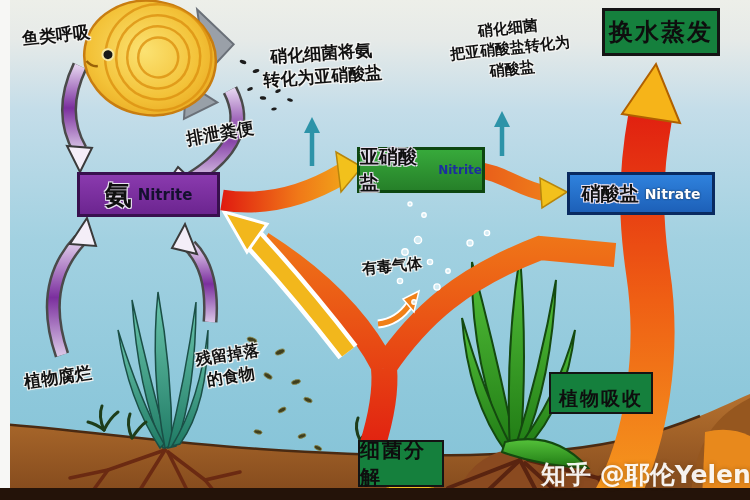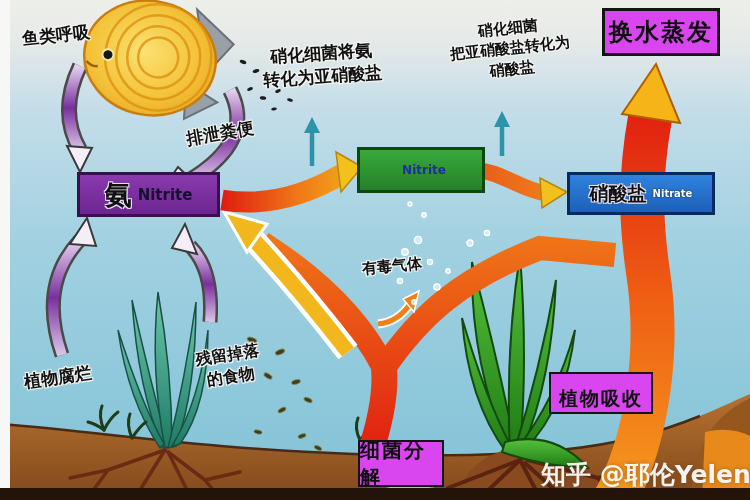--- a/index.html
+++ b/index.html
@@ -2,33 +2,33 @@
 <html><head>
 <meta charset="utf-8">
 <style>
   html,body{margin:0;padding:0;background:#fff;font-family:"DejaVu Sans","Liberation Sans",sans-serif;}
   .stage{position:relative;width:750px;height:500px;overflow:hidden;background:#cfe3ec;}
   .stage svg{position:absolute;left:0;top:0;}
   .lbl{position:absolute;color:#111;font-weight:bold;line-height:1.35;white-space:nowrap;
        text-shadow:-1px -1px 0 #f4f4f2,1px -1px 0 #f4f4f2,-1px 1px 0 #f4f4f2,1px 1px 0 #f4f4f2,0 0 3px #f4f4f2;}
   .lbl.center{text-align:center;white-space:normal;}
   .nodebox{position:absolute;display:flex;align-items:center;justify-content:center;box-sizing:border-box;}
-  .framebox{background:#d946ef;border:3px solid #141414;color:#0e0e0e;font-weight:bold;letter-spacing:2px;}
+  .framebox{background:#15803d;border:3px solid #141414;color:#0e0e0e;font-weight:bold;letter-spacing:2px;}
   .pill-zh{font-weight:bold;color:#101010;
        text-shadow:-1px -1px 0 #e9e2f0,1px -1px 0 #e9e2f0,-1px 1px 0 #e9e2f0,1px 1px 0 #e9e2f0;}
   .pill-en{font-weight:bold;margin-left:6px;}
   #box-ammonia{left:77px;top:172px;width:143px;height:45px;background:linear-gradient(180deg,#8a3aae,#6c2590);border:3px solid #38104e;}
   #box-ammonia .pill-zh{font-size:27px;}
   #box-ammonia .pill-en{font-size:15px;color:#14102e;}
   #box-nitrite{left:357px;top:147px;width:128px;height:46px;background:linear-gradient(180deg,#37a93b,#268029);border:3px solid #0d4710;}
   #box-nitrite .pill-zh{font-size:19px;}
   #box-nitrite .pill-en{font-size:12px;color:#1c2f9e;}
   #box-nitrate{left:567px;top:172px;width:148px;height:43px;background:linear-gradient(180deg,#2f82dd,#1d60b8);border:3px solid #092a60;}
   #box-nitrate .pill-zh{font-size:19px;}
-  #box-nitrate .pill-en{font-size:10px;color:#fff;text-shadow:0 0 2px #123;}
+  #box-nitrate .pill-en{font-size:14px;color:#fff;text-shadow:0 0 2px #123;}
   #box-waterchange{left:602px;top:8px;width:118px;height:48px;font-size:24px;}
   #box-bacteria{left:330px;top:440px;width:86px;height:47px;font-size:20px;border-width:2.5px;margin-left:28px;}
   #box-absorb{left:549px;top:372px;width:104px;height:42px;font-size:19px;border-width:2.5px;align-items:flex-end;}
   #lbl-fish-breathing{left:22px;top:24px;font-size:17px;transform:rotate(-6deg);}
   #lbl-excrete{left:186px;top:122px;font-size:17px;transform:rotate(-10deg);}
   #lbl-nitrify1{left:260px;top:42px;width:124px;font-size:17px;transform:rotate(-4deg);}
   #lbl-nitrify2{left:444px;top:18px;width:132px;font-size:15px;transform:rotate(-6deg);}
   #lbl-toxic{left:362px;top:256px;font-size:15px;transform:rotate(-6deg);}
   #lbl-decay{left:24px;top:366px;font-size:17px;transform:rotate(-8deg);}
   #lbl-leftover{left:186px;top:344px;width:86px;font-size:16px;transform:rotate(-9deg);}
@@ -276,20 +276,21 @@
   </svg>
 
   <div class="nodebox framebox" id="box-waterchange">
     <span>换水蒸发</span>
   </div>
   <div class="nodebox" id="box-ammonia">
     <span class="pill-zh">氨</span>
     <span class="pill-en">Nitrite</span>
   </div>
   <div class="nodebox" id="box-nitrite">
+    <span class="pill-zh">亚硝酸盐</span>
     <span class="pill-en">Nitrite</span>
   </div>
   <div class="nodebox" id="box-nitrate">
     <span class="pill-zh">硝酸盐</span>
     <span class="pill-en">Nitrate</span>
   </div>
   <div class="nodebox framebox" id="box-bacteria">
     <span>细菌分解</span>
   </div>
   <div class="nodebox framebox" id="box-absorb">

